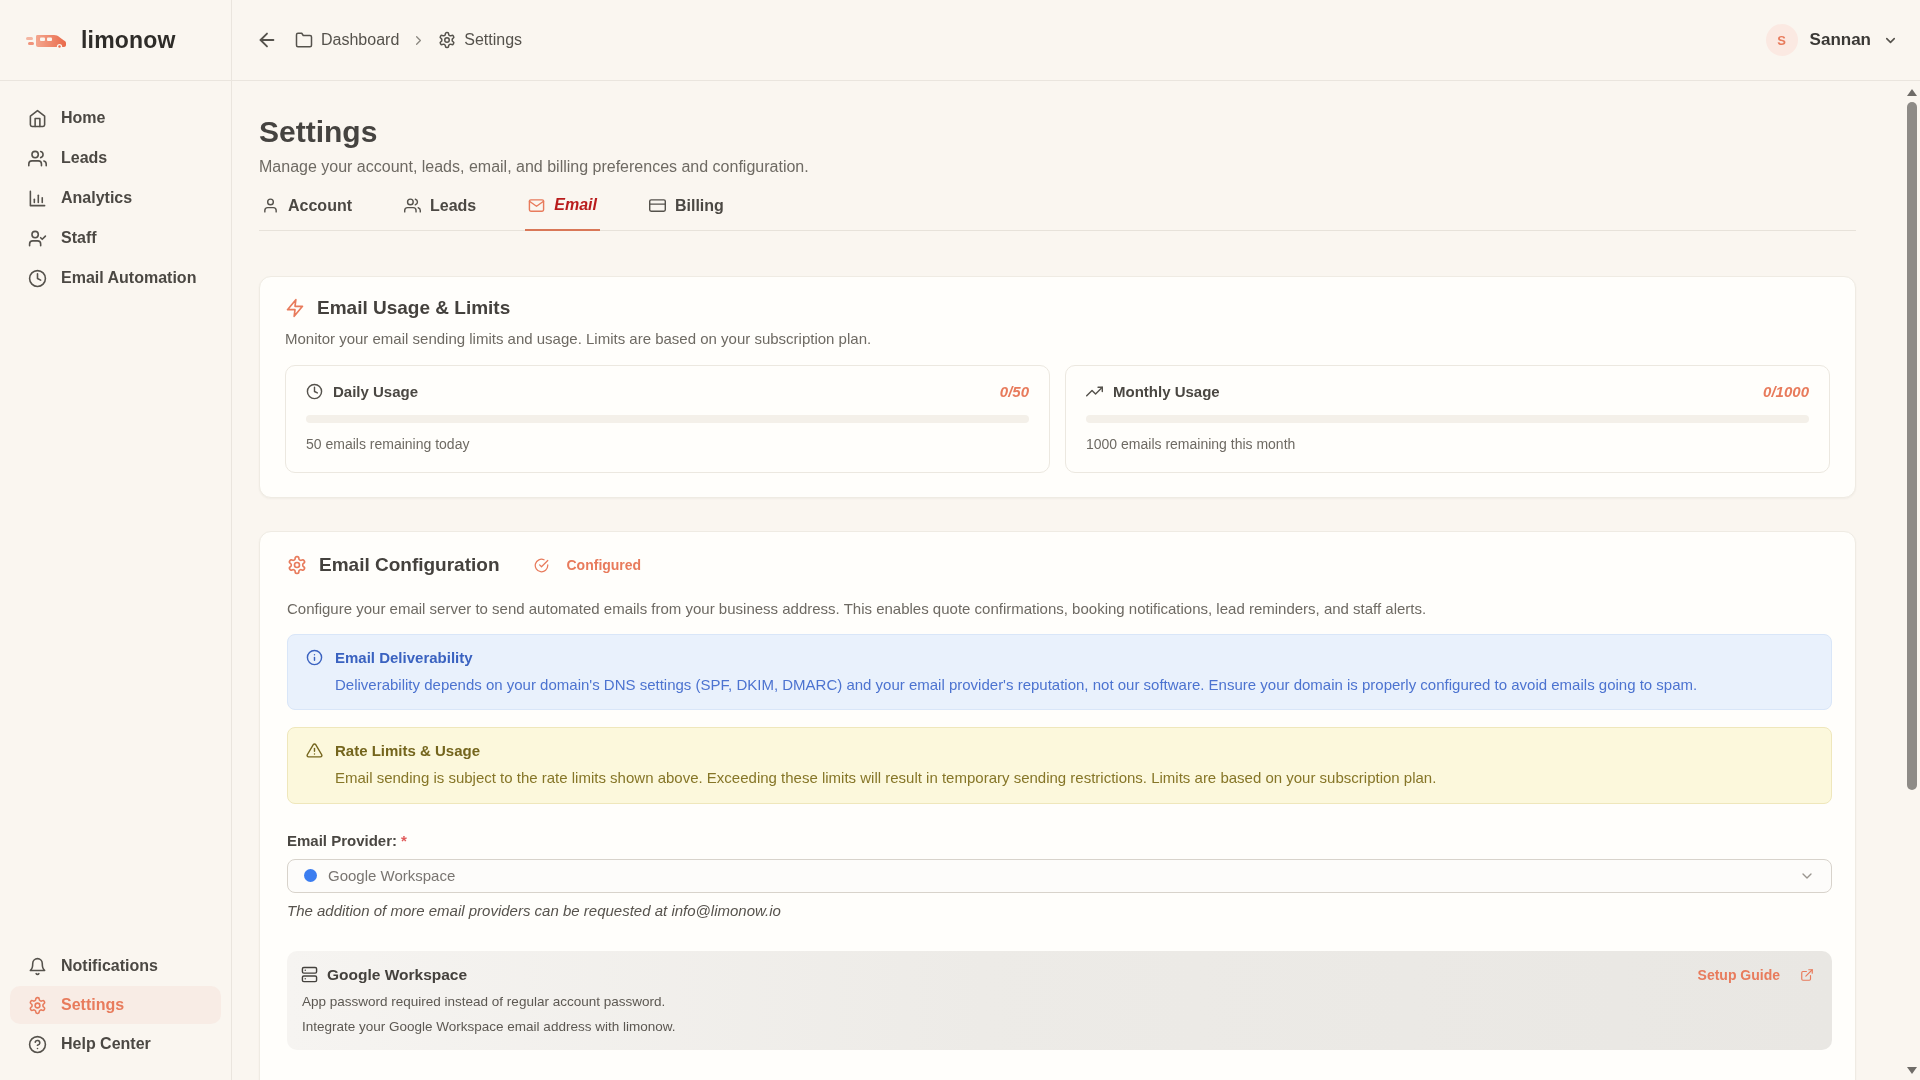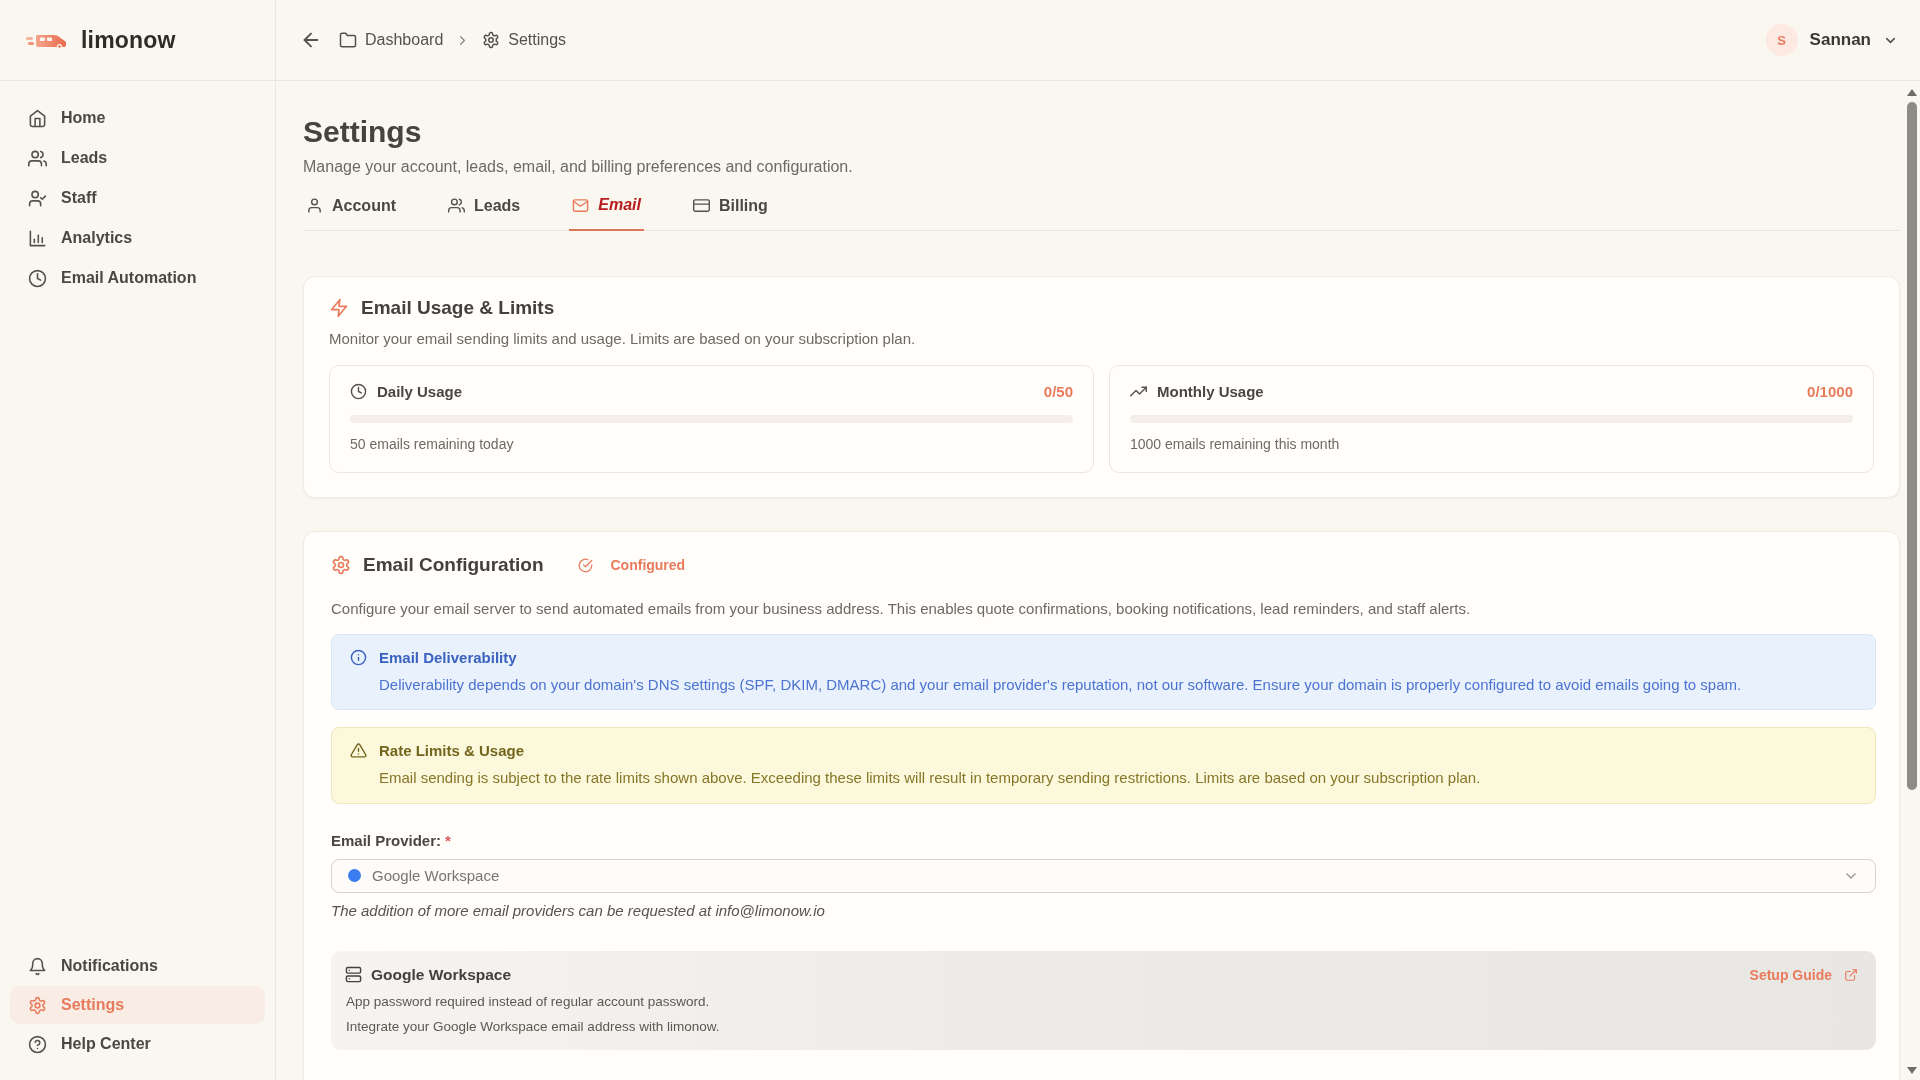--- a/index.html
+++ b/index.html
@@ -7,21 +7,21 @@
   body {
     background:#FAF6F0;
     font-family:"Liberation Sans","DejaVu Sans",sans-serif;
     color:#4B4843;
     -webkit-font-smoothing:antialiased;
   }
   svg { display:block; flex:none; }
   .app { display:flex; width:100%; height:100%; }
 
   
-  .sidebar { width:276px; flex:none; border-right:1px solid #EAE5DE; display:flex; flex-direction:column; background:#FAF6F0; }
+  .sidebar { width:232px; flex:none; border-right:1px solid #EAE5DE; display:flex; flex-direction:column; background:#FAF6F0; }
   .logo-row { height:81px; flex:none; display:flex; align-items:center; padding-left:26px; gap:13px; border-bottom:1px solid #EAE5DE; }
   .logo-text { font-size:23px; font-weight:700; color:#2E2C29; letter-spacing:.2px; }
   .side-nav { padding-top:17px; }
   .side-nav.bottom { padding-bottom:16px; padding-top:0; }
   .flex-spacer { flex:1; }
   .nav-item { height:40px; display:flex; align-items:center; gap:14px; padding-left:28px; font-size:16px; font-weight:600; color:#4B4843; cursor:pointer; }
   .nav-item svg { width:19px; height:19px; color:#55524C; }
   .nav-item.active { background:#F8ECE5; color:#E87B5C; border-radius:10px; margin:0 10px; padding-left:18px; height:38px; }
   .nav-item.active svg { color:#E87B5C; }
 
@@ -58,21 +58,21 @@
   .section-title { font-size:19px; font-weight:700; color:#44413D; }
   .badge { display:flex; align-items:center; gap:18px; margin-left:22px; color:#E87B5C; font-size:14px; font-weight:600; }
   .badge svg { width:15px; height:15px; }
   .section-desc { margin-top:11px; font-size:15px; color:#6E6A63; }
 
   .usage-grid { display:grid; grid-template-columns:1fr 1fr; gap:15px; margin-top:18px; }
   .usage-card { border:1px solid #ECE8E0; border-radius:10px; padding:17px 20px 20px 20px; background:#FFFEFB; }
   .usage-head { display:flex; align-items:center; gap:10px; }
   .usage-head svg { width:17px; height:17px; color:#55524C; }
   .usage-label { font-size:15px; font-weight:600; color:#4A4742; }
-  .usage-value { margin-left:auto; font-size:15px; font-weight:700; color:#E87B5C; }
+  .usage-value { margin-left:auto; font-size:15px; font-weight:700; color:#E87B5C;font-style:italic; }
   .progress { height:8px; border-radius:4px; background:#F4F0E9; margin-top:15px; overflow:hidden; }
   .progress-fill { height:100%; background:#E87B5C; border-radius:4px; }
   .remaining { margin-top:13px; font-size:14px; color:#6E6A63; }
 
   .alert { border-radius:8px; padding:14px 18px; margin-top:17px; width:1545px; }
   .alert-title { display:flex; align-items:center; gap:12px; font-size:15px; font-weight:700; }
   .alert-title svg { width:17px; height:17px; }
   .alert-body { margin-left:29px; margin-top:9px; font-size:15px; line-height:1.35; }
   .alert.warn { background:#FCF8DC; border:1px solid #EFE7BB; }
   .alert.warn .alert-title { color:#74651D; }
@@ -86,21 +86,21 @@
   .select { margin-top:10px; width:1545px; height:34px; border:1px solid #D8D3CB; border-radius:8px; background:#FDFCFA; display:flex; align-items:center; gap:11px; padding:0 16px; cursor:pointer; }
   .dot { width:13px; height:13px; border-radius:50%; background:#3B7DF0; }
   .select-text { font-size:15px; color:#797571; }
   .select svg { margin-left:auto; width:16px; height:16px; color:#9A968F; }
   .note { margin-top:9px; font-style:italic; font-size:15px; color:#57534D; }
 
   .provider-card { margin-top:32px; width:1545px; border-radius:10px; padding:15px 18px 16px 14px; background:linear-gradient(90deg,#F6F4F1 0%,#EDEBE7 45%,#E9E7E3 100%); }
   .pc-head { display:flex; align-items:center; gap:9px; }
   .pc-head svg.srv { width:17px; height:17px; color:#44413D; }
   .pc-title { font-size:15.5px; font-weight:600; color:#44413D; }
-  .pc-link { margin-left:auto; display:flex; align-items:center; gap:12px; color:#E87B5C; font-size:14px; font-weight:600; cursor:pointer; }
+  .pc-link { margin-left:auto; display:flex; align-items:center; gap:20px; color:#E87B5C; font-size:14px; font-weight:600; cursor:pointer; }
   .pc-link svg { width:14px; height:14px; }
   .pc-line { margin-top:10px; font-size:13.5px; color:#5C5852; padding-left:1px; }
 
   
   .scrollbar { position:absolute; top:82px; right:0; bottom:0; width:16px; }
   .sb-arrow { position:absolute; left:3px; width:10px; height:8px; cursor:pointer; }
   .sb-arrow.up { top:6px; border-left:5px solid transparent; border-right:5px solid transparent; border-bottom:7px solid #6F6C68; }
   .sb-arrow.down { bottom:5px; border-left:5px solid transparent; border-right:5px solid transparent; border-top:7px solid #6F6C68; }
   .sb-thumb { position:absolute; left:3px; top:20px; width:10px; height:688px; border-radius:6px; background:#8E8B87; cursor:pointer; }
 </style>
@@ -141,34 +141,34 @@
         <svg viewBox="0 0 24 24" fill="none" stroke="currentColor" stroke-width="2" stroke-linecap="round" stroke-linejoin="round">
             <path d="M17 21v-2a4 4 0 0 0-4-4H5a4 4 0 0 0-4 4v2"></path>
             <circle cx="9" cy="7" r="4"></circle>
             <path d="M23 21v-2a4 4 0 0 0-3-3.87"></path>
             <path d="M16 3.13a4 4 0 0 1 0 7.75"></path>
           </svg>
         <span>Leads</span>
       </div>
       <div class="nav-item">
         <svg viewBox="0 0 24 24" fill="none" stroke="currentColor" stroke-width="2" stroke-linecap="round" stroke-linejoin="round">
-            <path d="M16 21v-2a4 4 0 0 0-4-4H6a4 4 0 0 0-4 4v2"></path>
-            <circle cx="9" cy="7" r="4"></circle>
-            <polyline points="16 11 18 13 22 9"></polyline>
-          </svg>
-        <span>Staff</span>
-      </div>
-      <div class="nav-item">
-        <svg viewBox="0 0 24 24" fill="none" stroke="currentColor" stroke-width="2" stroke-linecap="round" stroke-linejoin="round">
             <path d="M3 3v18h18"></path>
             <path d="M8 17v-4"></path>
             <path d="M13 17V8"></path>
             <path d="M18 17v-6"></path>
           </svg>
         <span>Analytics</span>
+      </div>
+      <div class="nav-item">
+        <svg viewBox="0 0 24 24" fill="none" stroke="currentColor" stroke-width="2" stroke-linecap="round" stroke-linejoin="round">
+            <path d="M16 21v-2a4 4 0 0 0-4-4H6a4 4 0 0 0-4 4v2"></path>
+            <circle cx="9" cy="7" r="4"></circle>
+            <polyline points="16 11 18 13 22 9"></polyline>
+          </svg>
+        <span>Staff</span>
       </div>
       <div class="nav-item">
         <svg viewBox="0 0 24 24" fill="none" stroke="currentColor" stroke-width="2" stroke-linecap="round" stroke-linejoin="round">
             <circle cx="12" cy="12" r="10"></circle>
             <polyline points="12 6 12 12 16 14"></polyline>
           </svg>
         <span>Email Automation</span>
       </div>
     </nav>
 

